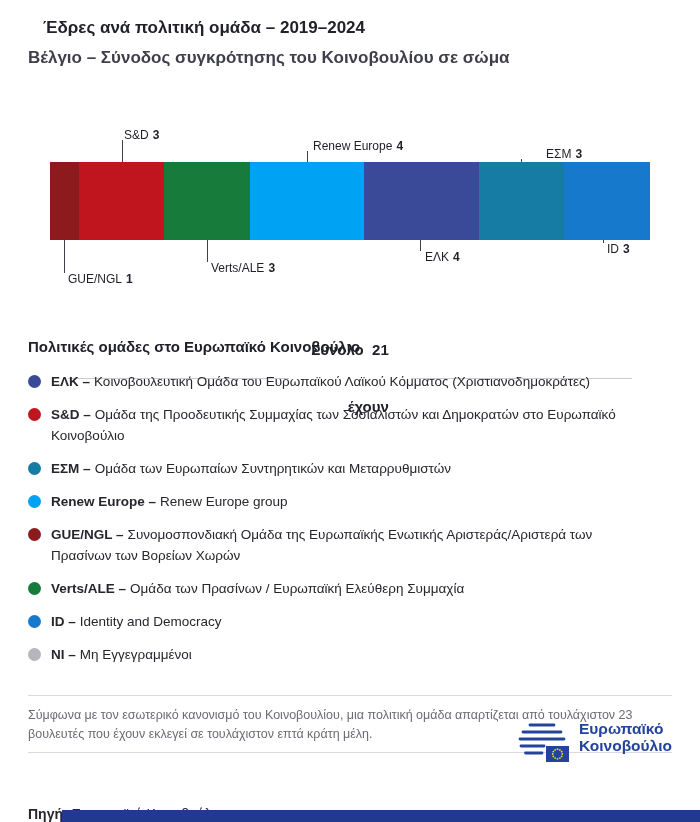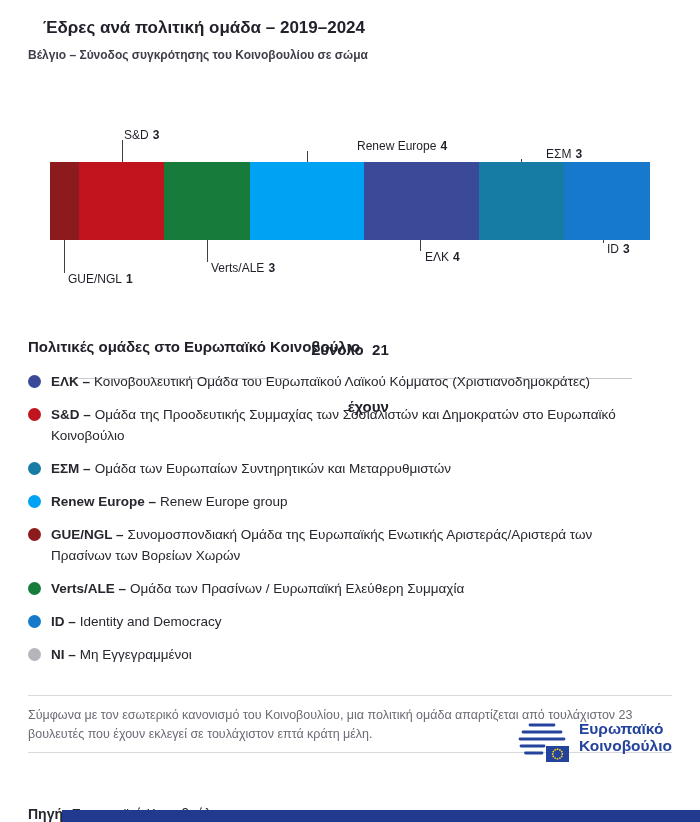--- a/index.html
+++ b/index.html
@@ -5,33 +5,33 @@
   * { margin:0; padding:0; box-sizing:border-box; }
   html,body { background:#ffffff; }
   body {
     width:700px; height:822px;
     font-family:"Liberation Sans","DejaVu Sans",sans-serif;
     color:#26262e; position:relative; overflow:hidden;
   }
   .page { position:relative; width:700px; height:822px; background:#fff; }
 
   .title    { position:absolute; left:28px; top:18px;  font-size:17px; font-weight:bold; color:#21212b;margin-left:15px; }
-  .subtitle { position:absolute; left:28px; top:48px;  font-size:12px; color:#3f3f4c; }
+  .subtitle { position:absolute; left:28px; top:48px;  font-size:17px; color:#3f3f4c; }
 
   
   .chart { position:absolute; left:0; top:120px; width:700px; height:180px; }
   .bar   { position:absolute; left:50px; top:42px; width:600px; height:78px; display:flex; }
   .seg   { flex-grow:1; flex-basis:0; height:100%; }
 
   .callout { position:absolute; font-size:12px; color:#1f1f29; white-space:nowrap; line-height:14px; }
   .callout b { font-weight:bold; margin-left:4px; }
   .cline { position:absolute; width:1px; background:#3f3f4a; }
 
   .co-sd    { left:124px; top:8px;  }  .cl-sd    { left:122px; top:20px;  height:22px; }
-  .co-renew { left:313px; top:19px;margin-left:44px; }  .cl-renew { left:307px; top:31px;  height:11px; }
+  .co-renew { left:313px; top:19px; }  .cl-renew { left:307px; top:31px;  height:11px; }
   .co-ecr   { left:546px; top:27px; }  .cl-ecr   { left:521px; top:39px;  height:3px;  }
   .co-gue   { left:68px;  top:152px; } .cl-gue   { left:64px;  top:120px; height:33px; }
   .co-verts { left:211px; top:141px; } .cl-verts { left:207px; top:120px; height:22px; }
   .co-epp   { left:425px; top:130px; } .cl-epp   { left:420px; top:120px; height:11px; }
   .co-id    { left:607px; top:122px; } .cl-id    { left:603px; top:120px; height:3px;  }
 
   
   .total-row { position:absolute; top:302px; left:68px; right:68px; display:flex; align-items:center; gap:22px; }
   .total-rule { flex:1; height:1px; background:#c9c9d1; }
   .total-text { text-align:right; font-weight:bold; font-size:15px; line-height:19px; color:#21212b; white-space:pre-wrap; }

